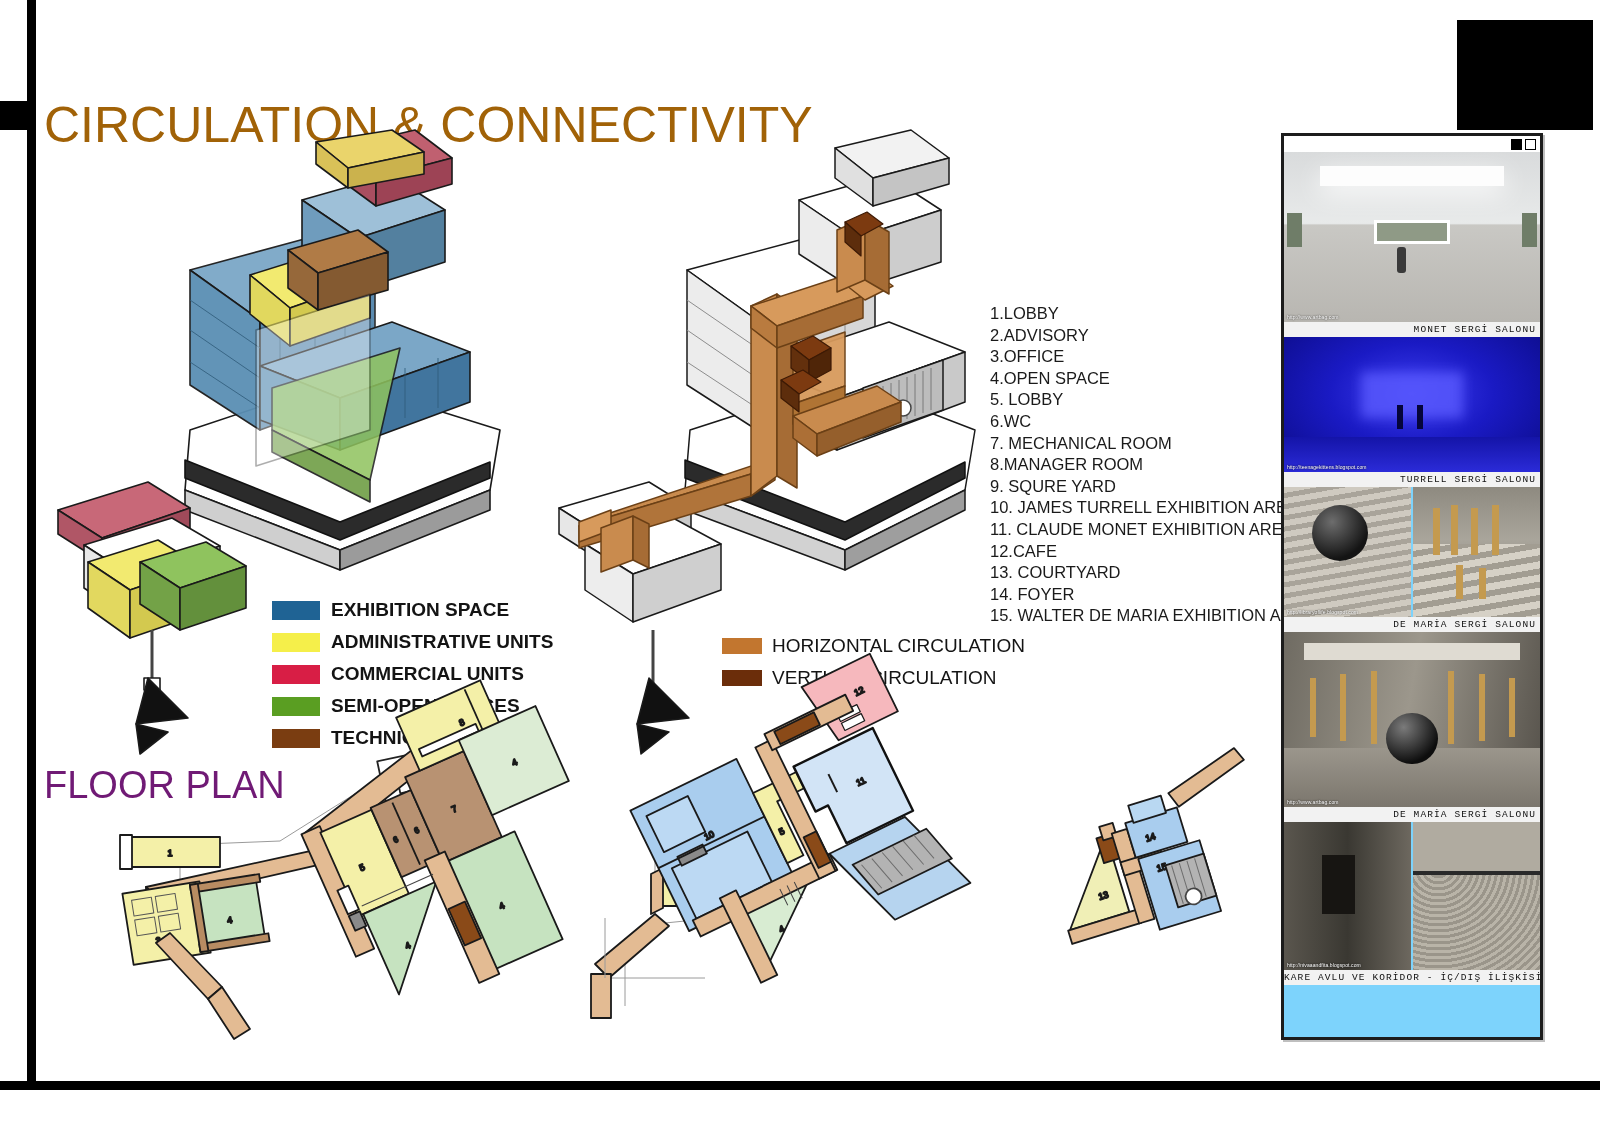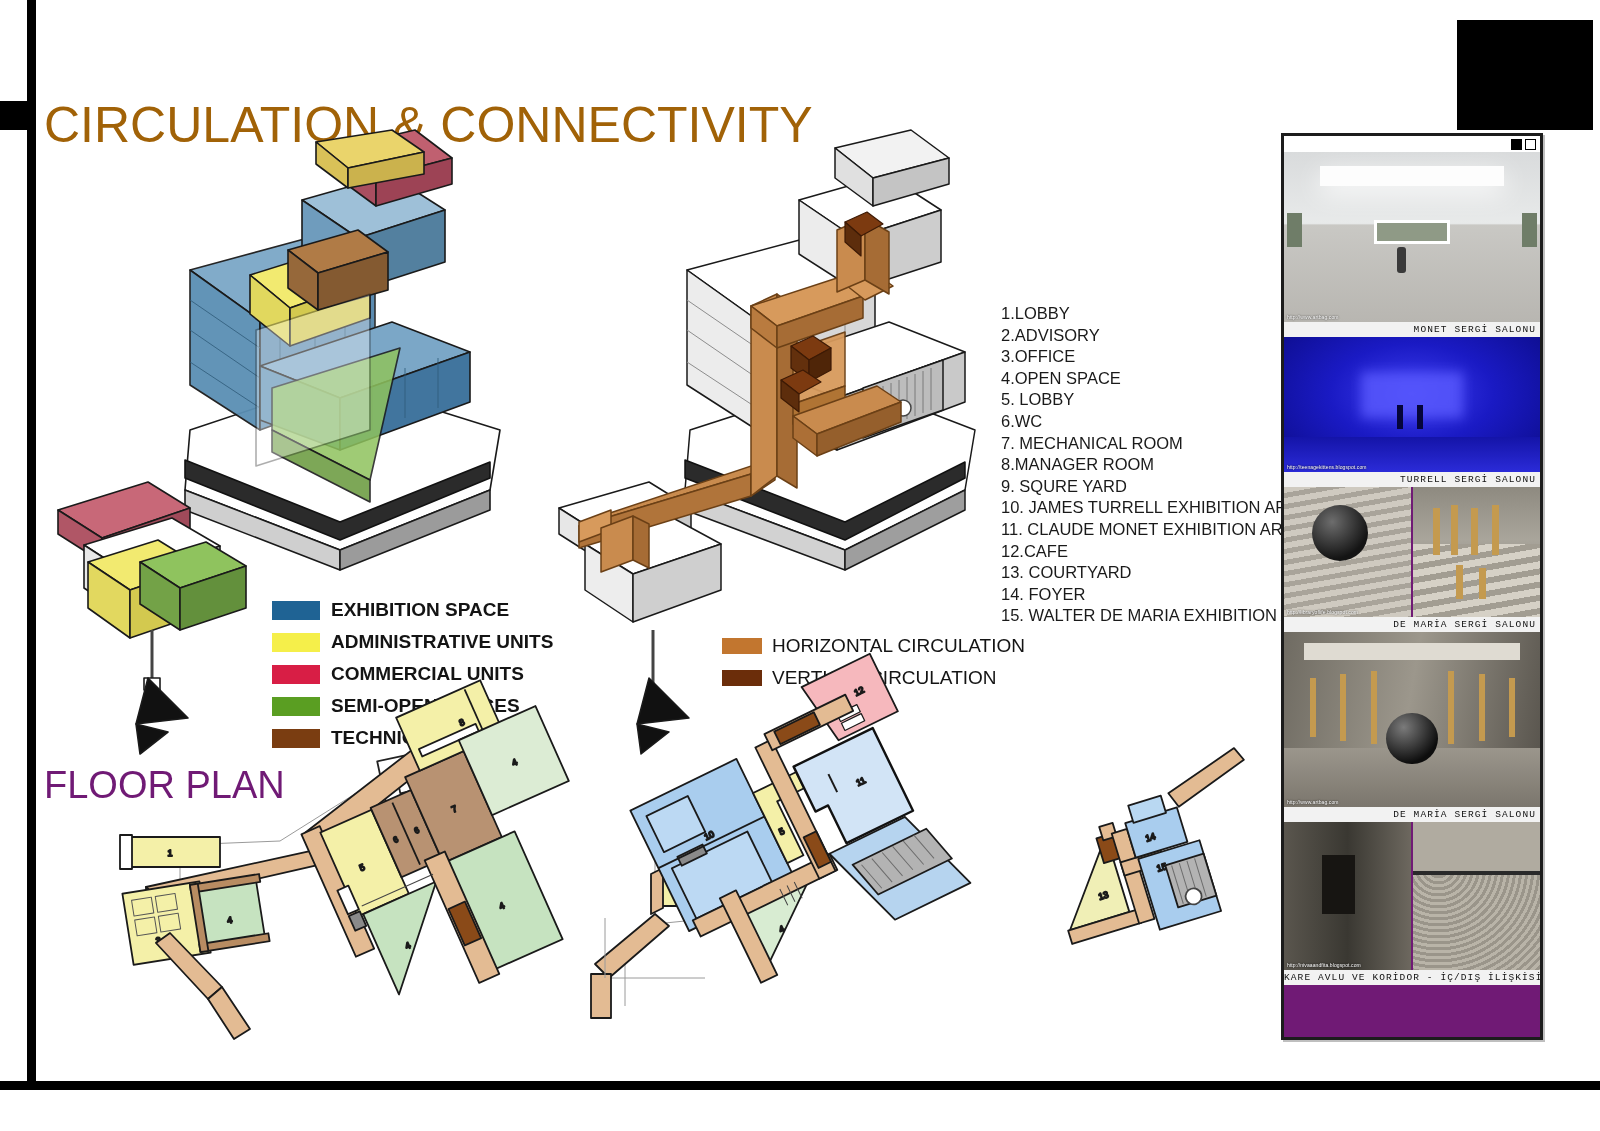--- a/index.html
+++ b/index.html
@@ -22,21 +22,21 @@
     position: absolute; left: 44px; top: 96px;
     font-size: 50px; letter-spacing: 0px; color: #a16207; white-space: nowrap;
     font-family: "Liberation Sans", sans-serif;
   }
   .subtitle {
     position: absolute; left: 44px; top: 764px;
     font-size: 38px; color: #701a75; white-space: nowrap;
   }
 
   
-  .roomlist { position: absolute; left: 990px; top: 303px; width: 310px; margin-left: 11px; }
+  .roomlist { position: absolute; left: 990px; top: 303px; width: 310px; }
   .roomlist li {
     list-style: none; font-size: 16.5px; color: #1a1a1a;
     line-height: 21.6px; white-space: nowrap;
   }
 
   
   .legend { position: absolute; }
   .legend .row { display: flex; align-items: center; height: 32px; }
   .legend .sw { width: 48px; height: 19px; margin-right: 11px; flex: 0 0 auto; border: 0; }
   .legend .lbl { font-size: 19px; color: #141414; white-space: nowrap; }
@@ -46,21 +46,21 @@
   #legend-circ .lbl { font-size: 19px; }
 
   
   .dg { position: absolute; }
   svg { display: block; overflow: visible; }
 
   
   #photo-panel {
     position: absolute; left: 1281px; top: 133px;
     width: 262px; height: 907px;
-    background: #701a75;
+    background: #7dd3fc;
     border: 3px solid #1c1c1c;
     box-shadow: 2px 2px 0 rgba(0,0,0,.25);
   }
   #photo-panel .bar {
     position: relative; height: 16px; background: #fff;
     display: flex; justify-content: flex-end; align-items: center; padding-right: 4px; gap: 3px;
   }
   .minibox { width: 11px; height: 11px; }
   .minibox.filled { background: #000; }
   .minibox.hollow { background: #fff; border: 1.5px solid #000; }

